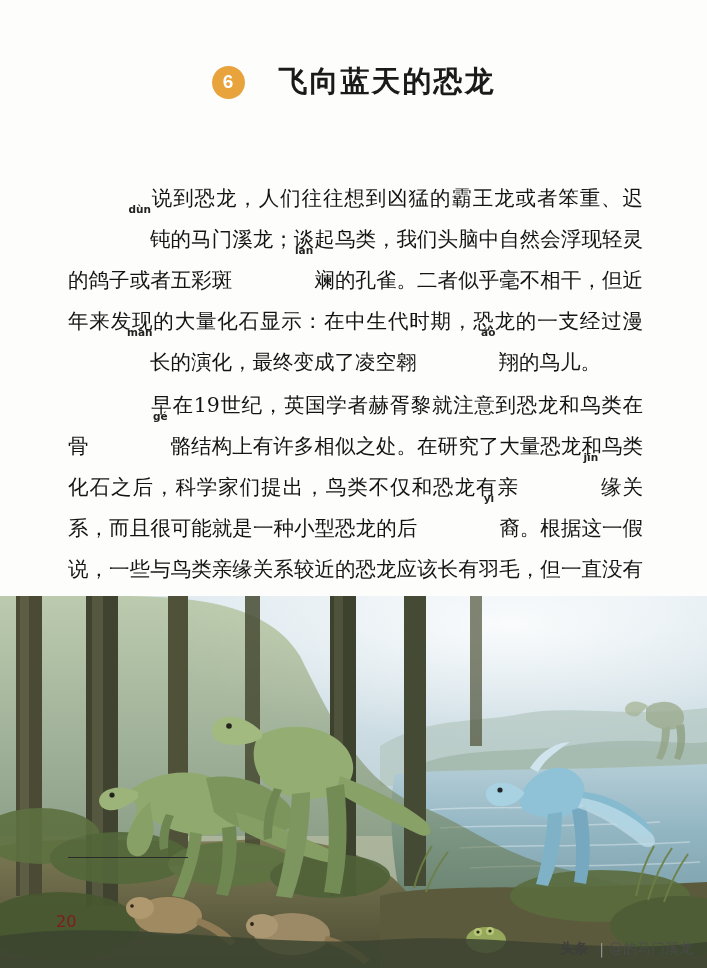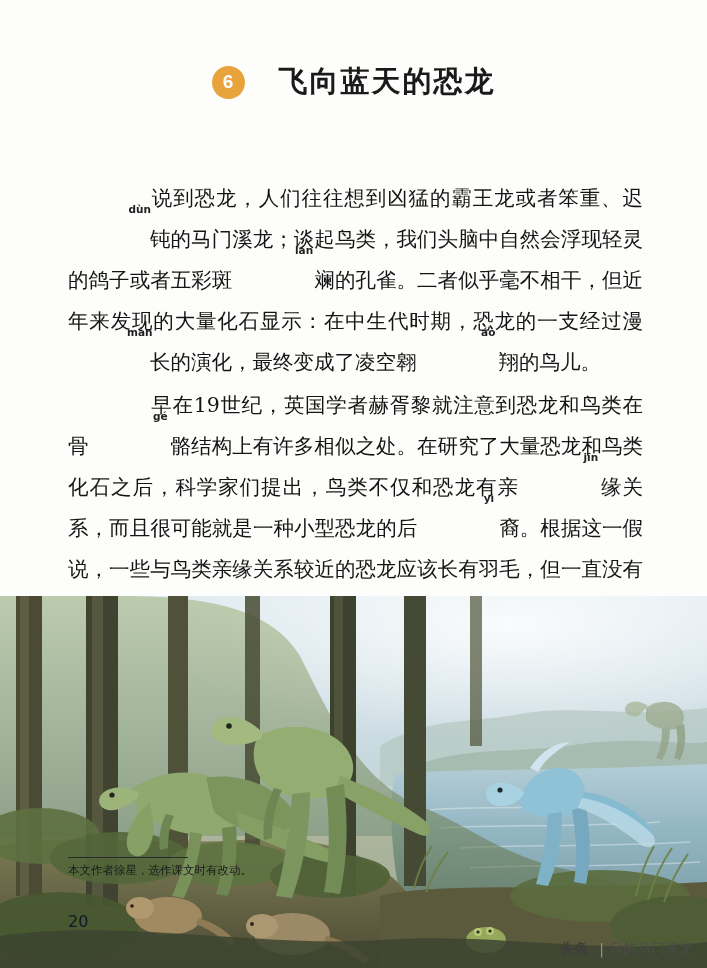--- a/index.html
+++ b/index.html
@@ -123,24 +123,24 @@
     left: 68px;
     top: 857px;
     width: 120px;
     height: 1px;
     background: #2a2a2a;
   }
 
   
   .page-number {
     position: absolute;
-    left: 68px;
+    left: 56px;
     top: 912px;
     font-size: 16px;
-    color: #0f172a;
+    color: #7f1d1d;
     font-family: "DejaVu Sans", sans-serif;
   }
 
   
   .watermark {
     position: absolute;
     right: 14px;
     bottom: 10px;
     display: flex;
     align-items: center;
@@ -316,21 +316,20 @@
         <path d="M664,306 C670,288 678,272 688,258"></path>
         <path d="M414,292 C418,276 424,262 432,250"></path>
         <path d="M426,296 C432,280 440,266 448,256"></path>
       </g>
 
       <path d="M0,340 C120,322 260,352 380,344 C500,336 600,360 707,346 L707,372 L0,372 Z" fill="#3c4430" opacity="0.85"></path>
     </svg>
   </div>
 
   <div class="footnote-rule"></div>
-  <div class="footnote">本文作者徐星，选作课文时有改动。</div>
 
   <div class="page-number">20</div>
 
   <div class="watermark">
     <span class="wm-logo">头条</span>
     <span class="wm-sep">|</span>
     <span>@的马门溪龙</span>
   </div>
 
 </div>

